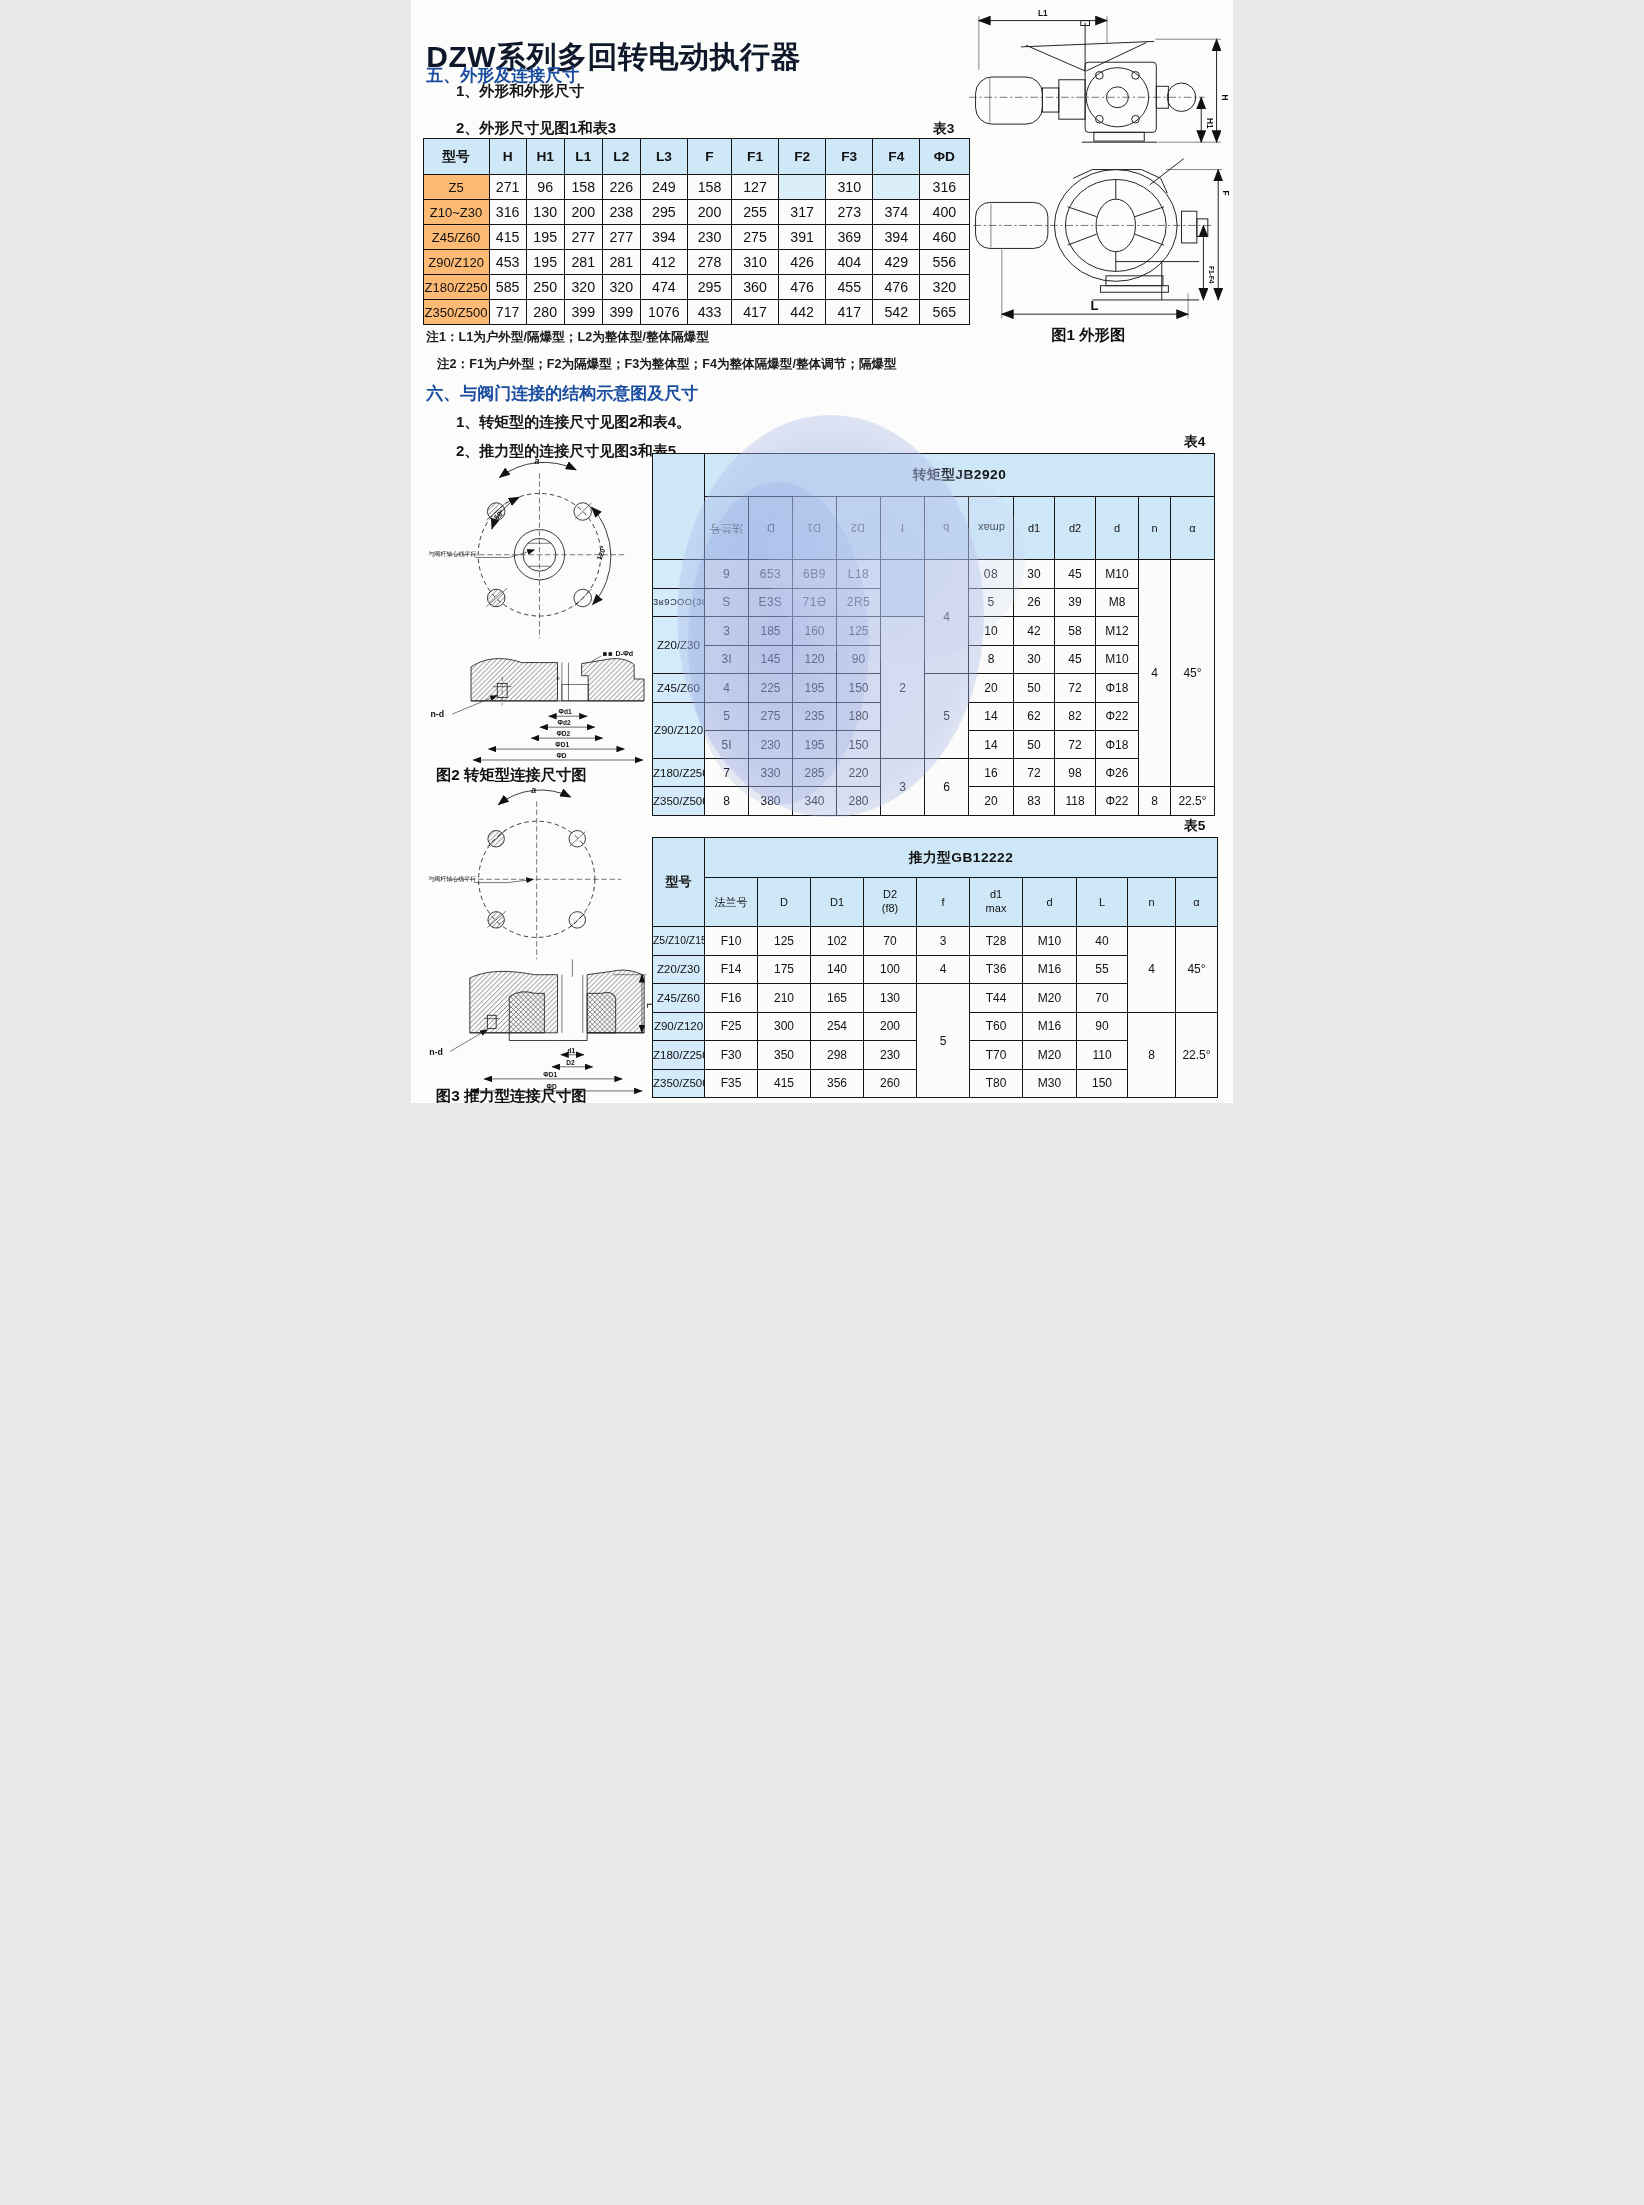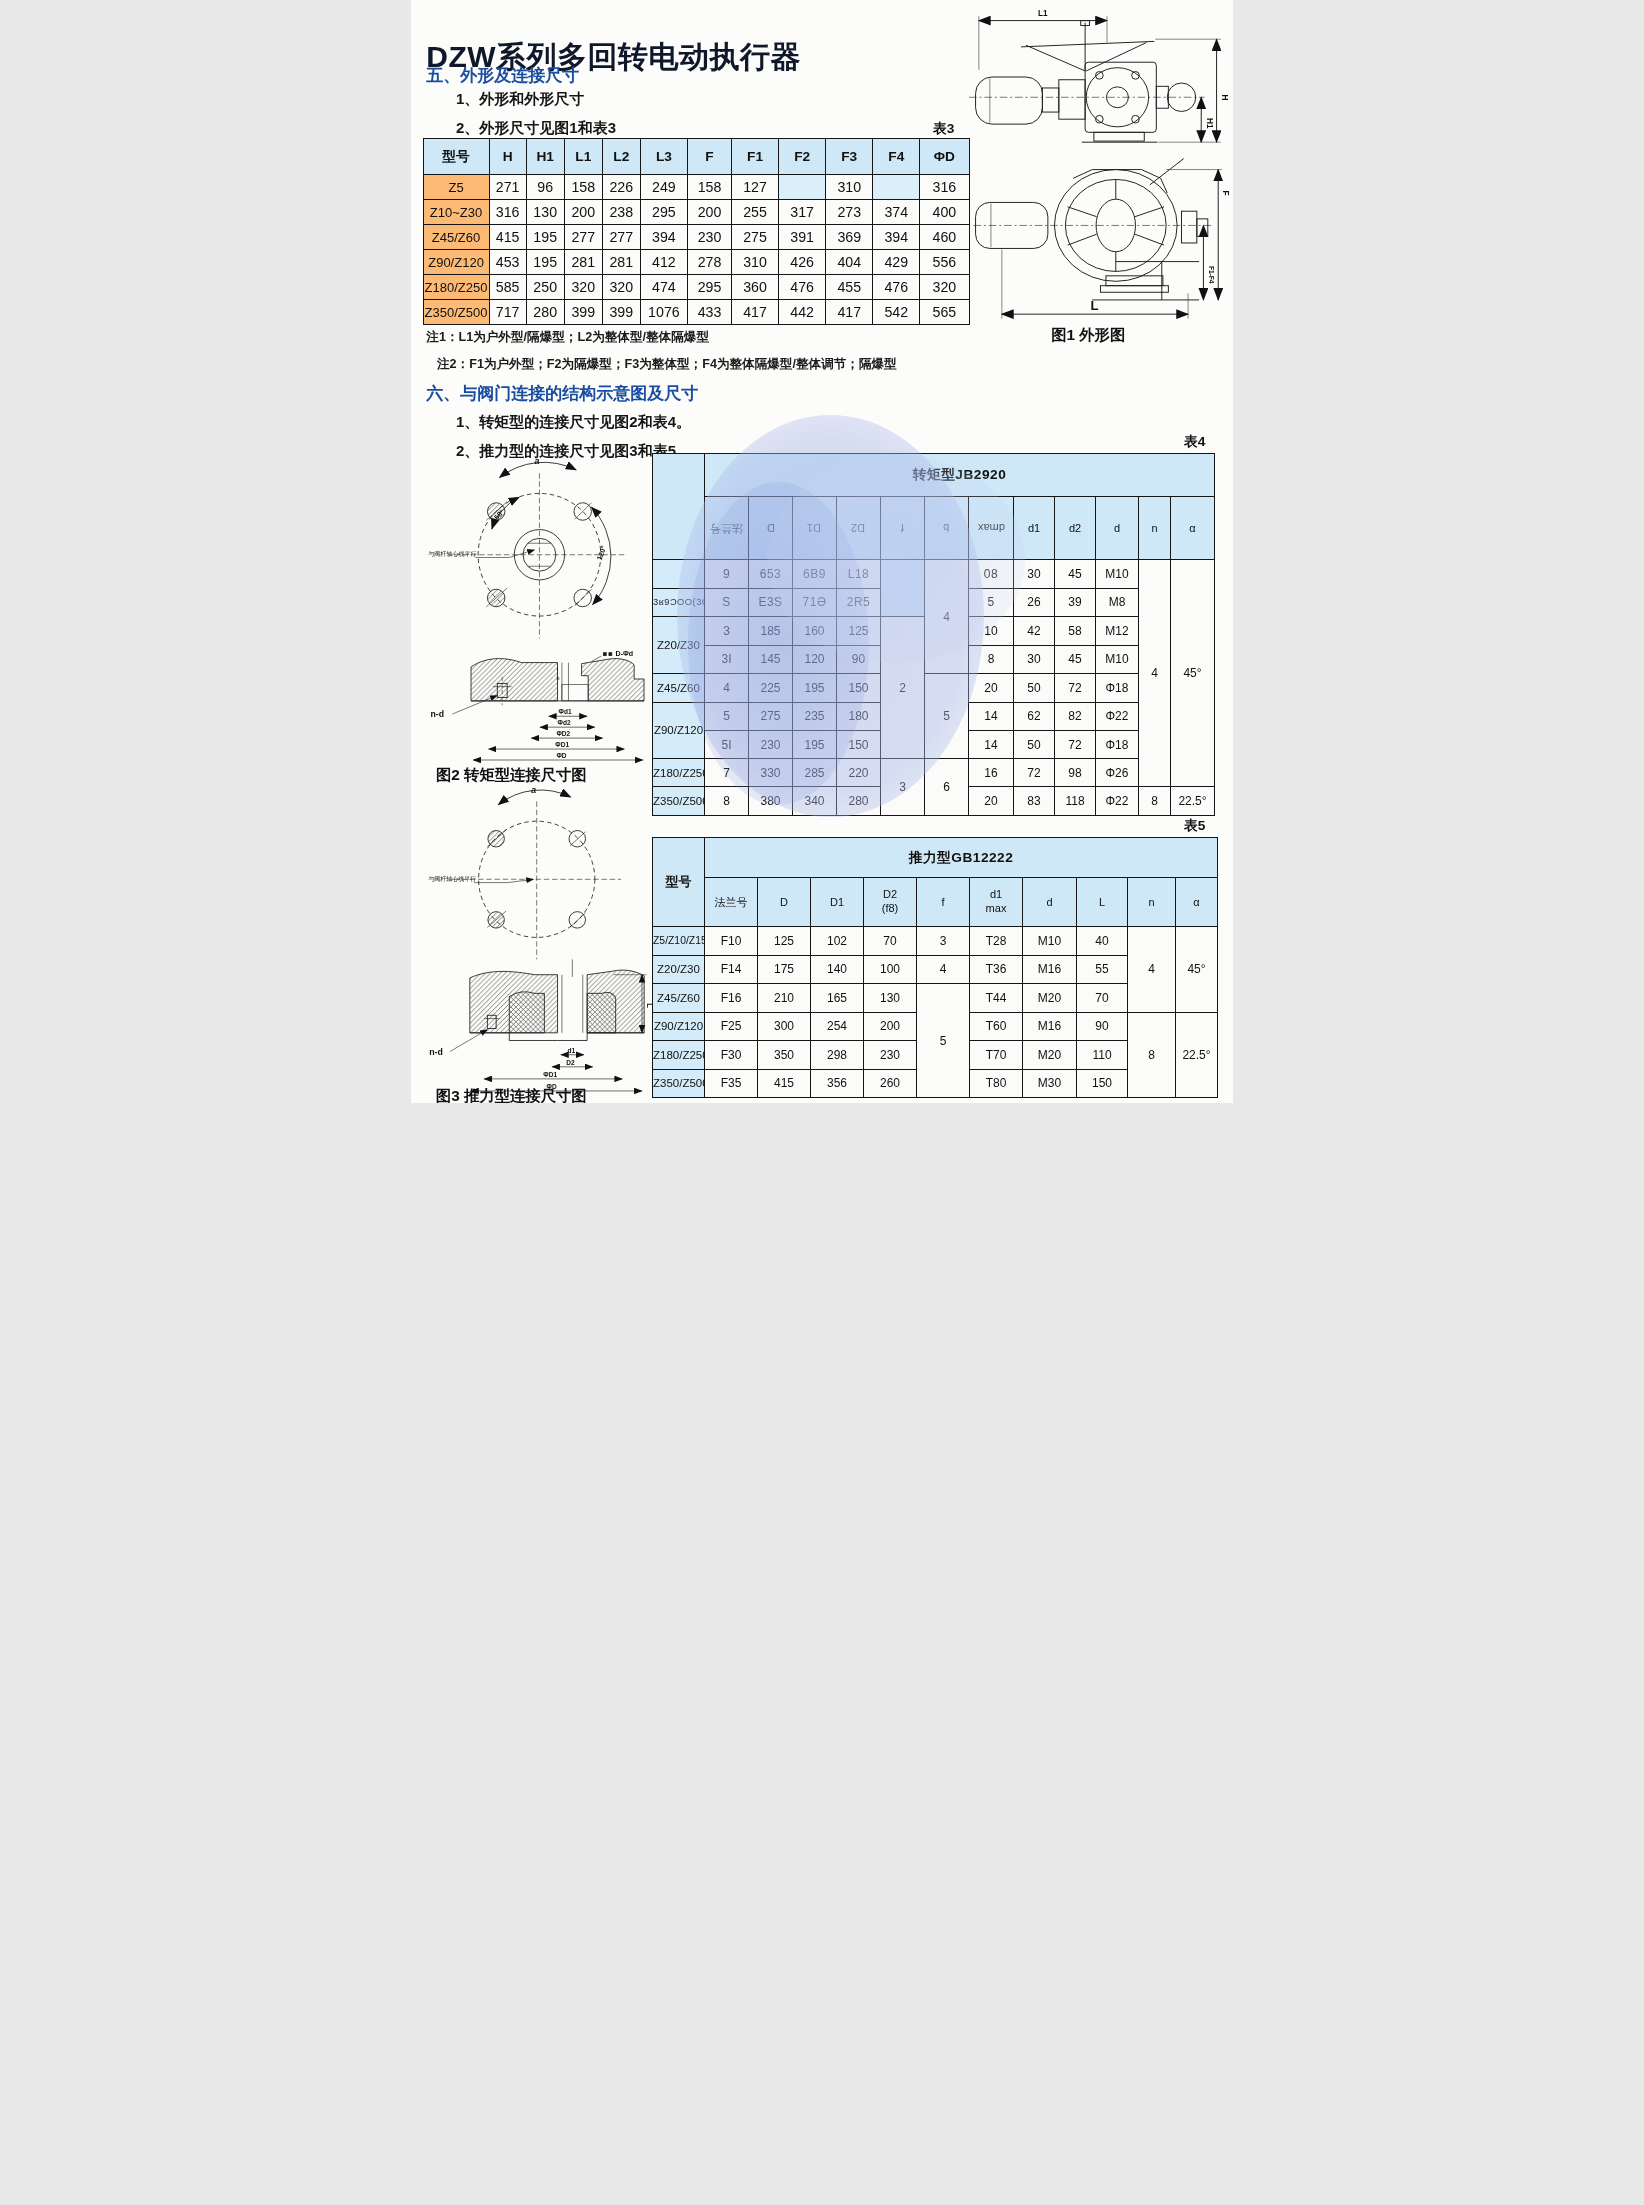--- a/index.html
+++ b/index.html
@@ -43,21 +43,21 @@
   .dimtxt{font-size:15px;font-weight:bold;}
   .smalltxt{font-size:11px;}
 </style>
 </head>
 <body>
 
 <div class="page">
 
   <div class="abs title" style="left:15.3px;top:8.8px;">DZW系列多回转电动执行器</div>
   <div class="abs sec-head" style="left:15.3px;top:64px;">五、外形及连接尺寸</div>
-  <div class="abs item-line" style="left:45px;top:90px;">1、外形和外形尺寸</div>
+  <div class="abs item-line" style="left:45px;top:82px;">1、外形和外形尺寸</div>
   <div class="abs item-line" style="left:45px;top:119px;">2、外形尺寸见图1和表3</div>
   <div class="abs tbl-label" style="left:522px;top:120px;text-align:center;">表3</div>
 
   <table class="t3 abs" style="left:11.5px;top:138px;width:547px;">
     <colgroup>
         <col style="width:66px">
         <col style="width:37px">
         <col style="width:38px">
         <col style="width:38px">
         <col style="width:38px">

